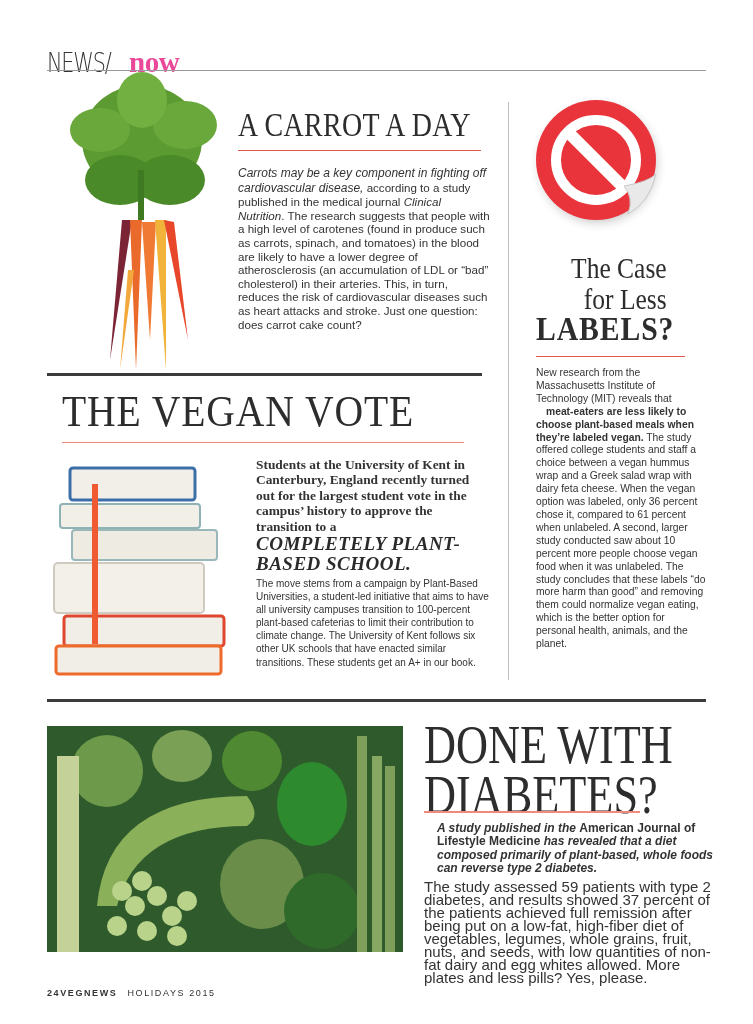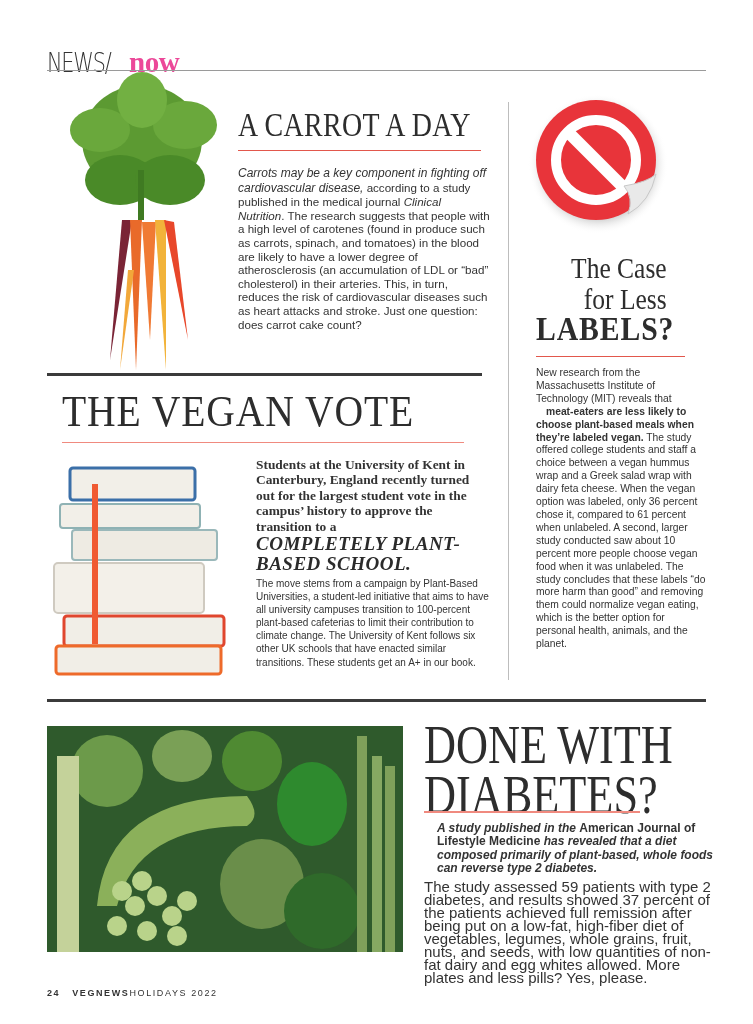--- a/index.html
+++ b/index.html
@@ -46,22 +46,22 @@
   #bottom-rule { left:47px; top:699px; width:659px; height:3px; background:#3b3b3b; }
   #veg-img { left:47px; top:726px; width:356px; height:226px; }
   #diabetes-title { left:424px; top:720px; font-size:54px; line-height:50px; color:#2d2d2d; transform:scaleX(0.82); transform-origin:left; white-space:nowrap; }
   #diabetes-rule { left:424px; top:811px; width:216px; height:2px; background:#f08a7f; }
   #diabetes-lead { left:424px; top:822px; width:300px; font-size:12px; line-height:13.3px; font-weight:bold; font-style:italic; color:#333;margin-left:13px; }
   #diabetes-lead .up { font-style:normal; }
   #diabetes-body { left:424px; top:880px; width:300px; font-size:15px; line-height:13px; color:#333; }
 
   
   #footer { left:47px; top:988px; font-size:9px; letter-spacing:1.6px; color:#333; }
-  #footer .page { margin-right:12px; font-weight:bold; }
-  #footer .brand { font-weight:bold; }
+  #footer .page { margin-right:0; font-weight:bold; }
+  #footer .brand { font-weight:bold; margin-right:10px; }
 </style>
 </head>
 <body>
 
 <div id="header-title" class="abs">
   <span class="thin">NEWS/</span><span class="bold">now</span>
 </div>
 <div id="header-rule" class="abs"></div>
 
 <div id="carrot-img" class="abs">
@@ -166,14 +166,14 @@
   <div>DONE WITH</div>
   <div>DIABETES?</div>
 </div>
 <div id="diabetes-rule" class="abs"></div>
 <div id="diabetes-lead" class="abs sans">
   <span>A study published in the </span><span class="up">American Journal of Lifestyle Medicine</span><span> has revealed that a diet composed primarily of plant-based, whole foods can reverse type 2 diabetes.</span>
 </div>
 <div id="diabetes-body" class="abs sans">The study assessed 59 patients with type 2 diabetes, and results showed 37 percent of the patients achieved full remission after being put on a low-fat, high-fiber diet of vegetables, legumes, whole grains, fruit, nuts, and seeds, with low quantities of non-fat dairy and egg whites allowed. More plates and less pills? Yes, please.</div>
 
 <div id="footer" class="abs sans">
-  <span class="page">24</span><span class="brand">VEGNEWS</span><span>HOLIDAYS 2022</span>
+  <span class="page">24</span><span class="brand">VEGNEWS</span><span>HOLIDAYS 2015</span>
 </div>
 
 </body></html>

